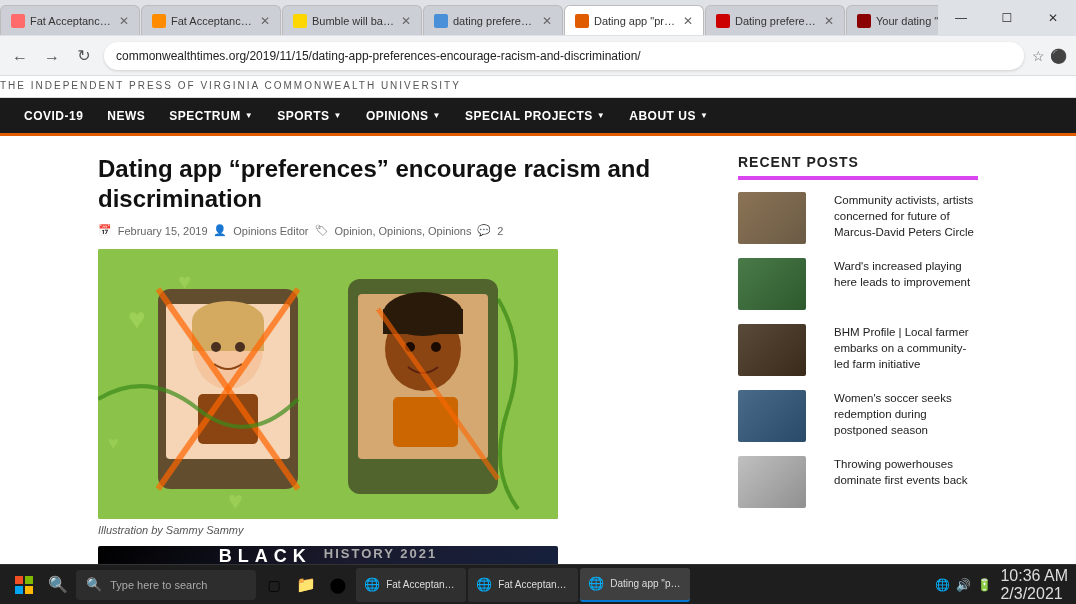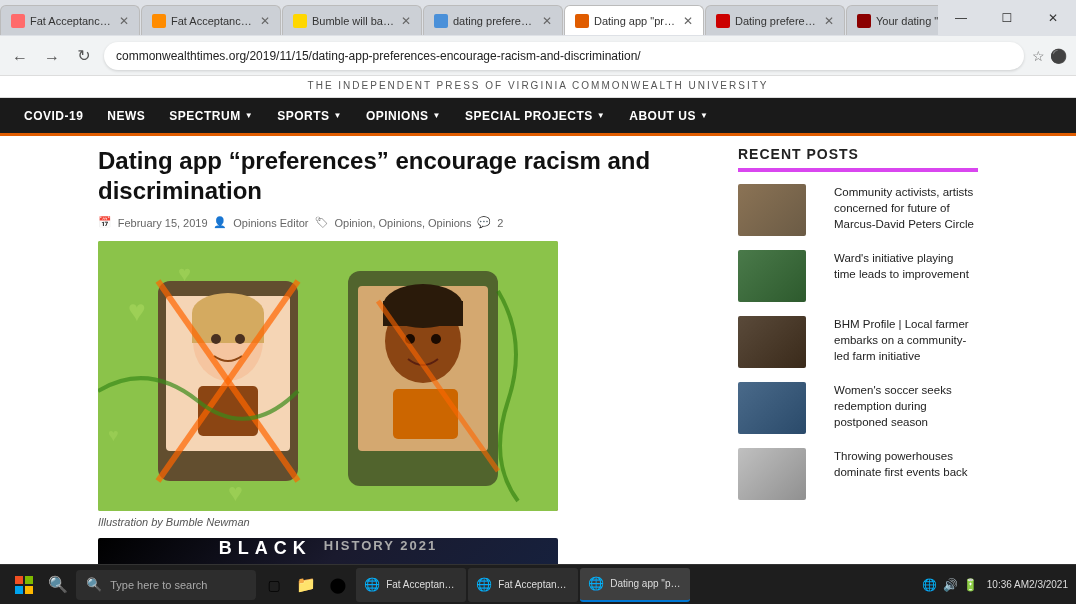--- a/index.html
+++ b/index.html
@@ -17,29 +17,29 @@
     .nav-btn { background: none; border: none; cursor: pointer; color: #555; font-size: 16px; width: 24px; height: 24px; display: flex; align-items: center; justify-content: center; border-radius: 50%; }
     .address-input { flex: 1; height: 28px; border: none; background: #fff; border-radius: 14px; padding: 0 12px; font-size: 12px; color: #222; outline: none; box-shadow: 0 1px 3px rgba(0,0,0,0.15); }
     .addr-icons { display: flex; gap: 6px; align-items: center; }
     .addr-icon { font-size: 14px; color: #666; cursor: pointer; }
 
     
     .page-content { flex: 1; overflow: hidden; background: #fff; }
     .site-wrapper { width: 100%; height: 100%; }
 
     
-    .site-header-tagline { text-align: center; padding: 4px 0 6px; font-size: 10px; letter-spacing: 2px; color: #555; text-transform: uppercase; border-bottom: 1px solid #ddd; }
+    .site-header-tagline { padding: 4px 0 6px; font-size: 10px; letter-spacing: 2px; color: #555; text-transform: uppercase; border-bottom: 1px solid #ddd; }
 
     
     .site-nav { background: #1a1a1a; display: flex; align-items: center; padding: 0 12px; height: 38px; }
     .nav-item { color: #fff; font-size: 12px; padding: 0 12px; height: 38px; display: flex; align-items: center; cursor: pointer; text-transform: uppercase; font-weight: 600; letter-spacing: 0.5px; white-space: nowrap; }
     .nav-item .arrow { font-size: 8px; margin-left: 4px; }
 
     
-    .main-layout { display: flex; padding: 0 20px; max-width: 920px; margin: 0 auto; gap: 30px; padding-top: 10px; }
+    .main-layout { display: flex; padding: 0 20px; max-width: 920px; margin: 8px auto; gap: 30px; padding-top: 10px; }
 
     
     .article-section { flex: 1; min-width: 0; }
     .article-title { font-size: 24px; font-weight: bold; color: #111; line-height: 1.25; margin-bottom: 10px; }
     .article-meta { font-size: 11px; color: #666; display: flex; align-items: center; gap: 6px; margin-bottom: 12px; }
     .article-image { width: 100%; max-width: 460px; height: 270px; background: #c8d8a0; border-radius: 2px; overflow: hidden; position: relative; }
     .article-image-placeholder { width: 100%; height: 100%; background: linear-gradient(135deg, #8bc34a 0%, #9cba6b 40%, #c8a06b 60%, #a0522d 100%); display: flex; align-items: center; justify-content: center; color: #fff; font-size: 13px; }
     .illustration-caption { font-size: 11px; color: #555; margin-top: 5px; font-style: italic; }
 
     
@@ -58,21 +58,21 @@
     .thumb-3 { background: linear-gradient(135deg, #5a4a3a 0%, #3a2a1a 100%); }
     .thumb-4 { background: linear-gradient(135deg, #4a6a8a 0%, #2a4a6a 100%); }
     .thumb-5 { background: linear-gradient(135deg, #c0c0c0 0%, #909090 100%); }
 
     
     .taskbar { height: 40px; background: #1e1e1e; display: flex; align-items: center; padding: 0 8px; gap: 4px; border-top: 1px solid #333; }
     .taskbar-start { width: 32px; height: 32px; display: flex; align-items: center; justify-content: center; cursor: pointer; }
     .taskbar-icon { width: 28px; height: 28px; display: flex; align-items: center; justify-content: center; cursor: pointer; font-size: 16px; border-radius: 4px; }
     .taskbar-search { display: flex; align-items: center; background: #2d2d2d; border-radius: 4px; height: 30px; padding: 0 10px; gap: 8px; width: 180px; cursor: pointer; }
     .taskbar-right { margin-left: auto; display: flex; align-items: center; gap: 8px; color: #fff; font-size: 11px; }
-    .taskbar-time { display: flex; flex-direction: row; align-items: flex-start; font-size: 10px; color: #ddd; }
+    .taskbar-time { display: flex; flex-direction: column; align-items: flex-start; font-size: 16px; color: #ddd; }
     .taskbar-sys-icons { display: flex; gap: 6px; align-items: center; font-size: 12px; color: #ccc; }
     .taskbar-app { display: flex; align-items: center; background: rgba(255,255,255,0.08); border-radius: 3px; height: 34px; padding: 0 8px; cursor: pointer; gap: 6px; font-size: 10px; color: #ddd; max-width: 110px; overflow: hidden; }
     .taskbar-app.active { background: rgba(255,255,255,0.15); border-bottom: 2px solid #0078d4; }
 
     
     .browser-top-bar { display: flex; align-items: center; background: #dee1e6; }
     .win-controls { display: flex; margin-left: auto; height: 36px; }
     .win-ctrl-btn { width: 46px; height: 36px; display: flex; align-items: center; justify-content: center; font-size: 12px; cursor: pointer; color: #333; }
 
     .orange-border-bottom { border-bottom: 3px solid #e05c00; }
@@ -215,38 +215,38 @@
 
                 <rect x="295" y="148" width="65" height="50" rx="5" fill="#cc6600"></rect>
 
                 <line x1="280" y1="60" x2="400" y2="230" stroke="#ff6600" stroke-width="5" opacity="0.6"></line>
 
                 <path d="M0,150 Q50,120 100,160 Q150,200 200,150" stroke="#3a8a1a" stroke-width="4" fill="none" opacity="0.7"></path>
                 <path d="M400,50 Q430,100 410,160 Q390,220 420,260" stroke="#2a7a0a" stroke-width="4" fill="none" opacity="0.6"></path>
               </svg>
             </div>
           </div>
-          <div class="illustration-caption">Illustration by Bumble Newman</div>
+          <div class="illustration-caption">Illustration by Sammy Sammy</div>
 
           <div class="black-history-banner">
             <span style="letter-spacing:6px;font-size:18px;color:#fff;font-weight:900;">BLACK</span>
             <span style="margin-left:12px;font-size:13px;color:#aaa;letter-spacing:2px;">HISTORY 2021</span>
           </div>
         </div>
 
         <div class="sidebar">
           <div class="sidebar-title">RECENT POSTS</div>
           <div id="recent-posts">
               <div class="recent-post">
     <div class="recent-post-thumb thumb-1"></div>
     <div class="recent-post-text">Community activists, artists concerned for future of Marcus-David Peters Circle</div>
   </div>
               <div class="recent-post">
     <div class="recent-post-thumb thumb-2"></div>
-    <div class="recent-post-text">Ward's initiative playing time leads to improvement</div>
+    <div class="recent-post-text">Ward's increased playing here leads to improvement</div>
   </div>
               <div class="recent-post">
     <div class="recent-post-thumb thumb-3"></div>
     <div class="recent-post-text">BHM Profile | Local farmer embarks on a community-led farm initiative</div>
   </div>
               <div class="recent-post">
     <div class="recent-post-thumb thumb-4"></div>
     <div class="recent-post-text">Women's soccer seeks redemption during postponed season</div>
   </div>
               <div class="recent-post">

